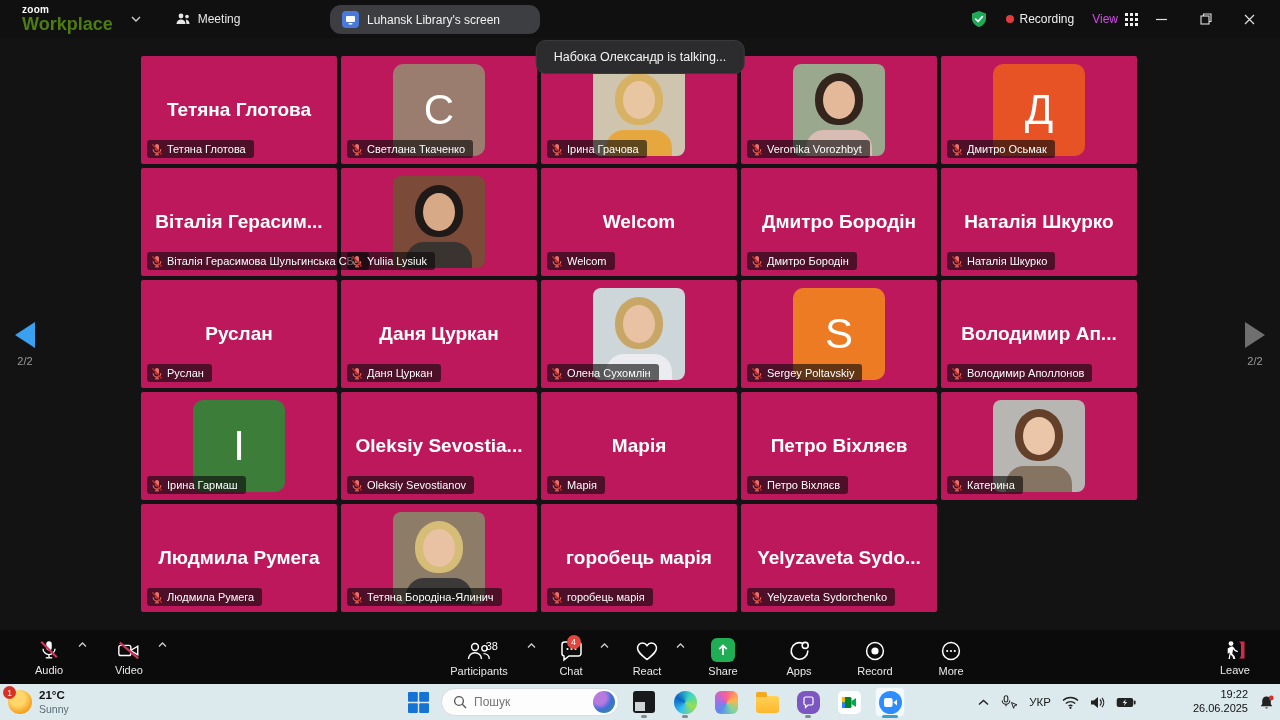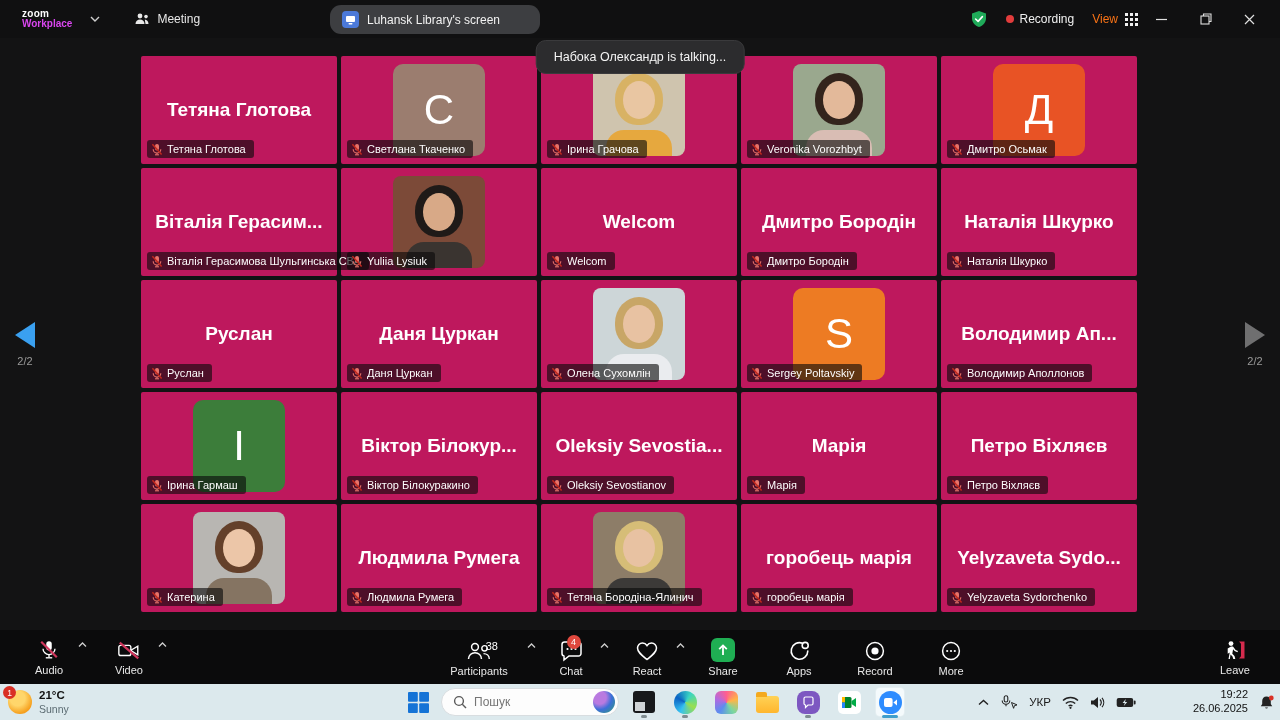--- a/index.html
+++ b/index.html
@@ -6,30 +6,30 @@
   html,body { width:1280px; height:720px; }
   body {
     font-family: "Liberation Sans", sans-serif;
     background:#131314; position:relative; overflow:hidden; color:#fff;
   }
   
   .topbar { position:absolute; top:0; left:0; width:1280px; height:38px;
     background:#101011; display:flex; align-items:center; z-index:30; }
   .logo { display:flex; flex-direction:column; margin-left:22px; line-height:1; }
   .logo .z { font-size:10px; font-weight:700; color:#fff; letter-spacing:.3px; }
-  .logo .w { font-size:10px; font-weight:700; color:#d946ef; }
+  .logo .w { font-size:18px; font-weight:700; color:#4d7c0f; }
   .logo-chevron { margin-left:18px; color:#cfcfcf; font-size:11px; }
   .topbar-item { display:flex; align-items:center; gap:7px; margin-left:34px; font-size:12px; color:#e8e8e8; }
   .tab-pill { position:absolute; left:330px; top:5px; height:29px; background:#3d3e41;
     border-radius:11px; display:flex; align-items:center; gap:8px; padding:0 40px 0 12px; font-size:12px; color:#f2f2f2; }
   .tab-icon { width:17px; height:17px; border-radius:4px; background:#4b79d9; display:flex; align-items:center; justify-content:center; }
   .topbar-right { position:absolute; right:10px; top:0; height:38px; display:flex; align-items:center; gap:18px; }
   .recording { display:flex; align-items:center; gap:6px; font-size:12px; color:#f0f0f0; }
   .rec-dot { width:8px; height:8px; border-radius:50%; background:#e23c3c; }
-  .view-btn { display:flex; align-items:center; gap:7px; font-size:12px; color:#f97316; }
+  .view-btn { display:flex; align-items:center; gap:7px; font-size:12px; color:#d946ef; }
   .win-btn { width:26px; text-align:center; color:#e0e0e0; font-size:13px; }
   
   .toast { position:absolute; top:40px; left:50%; transform:translateX(-50%);
     background:#2c2c2e; border:1px solid #3a3a3c; border-radius:10px; padding:9px 17px;
     font-size:12.5px; color:#f5f5f5; z-index:25; white-space:nowrap; }
   
   .gallery { position:absolute; left:141px; top:56px; display:grid;
     grid-template-columns:repeat(5,196px); grid-auto-rows:108px; gap:4px; }
   .tile { position:relative; background:#be185d; border-radius:2px;
     display:flex; align-items:center; justify-content:center; overflow:visible; }
@@ -473,36 +473,20 @@
             <path d="M2.2 6.2a3.8 3.8 0 0 0 7.6 0" fill="none" stroke="#e8736a" stroke-width="1.1"></path>
             <line x1="6" y1="10" x2="6" y2="11.6" stroke="#e8736a" stroke-width="1.1"></line>
             <line x1="4" y1="11.8" x2="8" y2="11.8" stroke="#e8736a" stroke-width="1.1"></line>
             <line x1="1.4" y1="1.2" x2="10.6" y2="11.4" stroke="#c0271d" stroke-width="1.5"></line>
           </svg>
       </span>
       <span class="lbl">Ірина Гармаш</span>
     </span>
   </div>
 
-  <div class="tile">
-    <span class="big-name">Віктор Білокур...</span>
-
-    <span class="name-label">
-      <span>
-        <svg width="12" height="13" viewBox="0 0 12 13">
-            <rect x="4" y="1" width="4" height="6.4" rx="2" fill="#e8736a"></rect>
-            <path d="M2.2 6.2a3.8 3.8 0 0 0 7.6 0" fill="none" stroke="#e8736a" stroke-width="1.1"></path>
-            <line x1="6" y1="10" x2="6" y2="11.6" stroke="#e8736a" stroke-width="1.1"></line>
-            <line x1="4" y1="11.8" x2="8" y2="11.8" stroke="#e8736a" stroke-width="1.1"></line>
-            <line x1="1.4" y1="1.2" x2="10.6" y2="11.4" stroke="#c0271d" stroke-width="1.5"></line>
-          </svg>
-      </span>
-      <span class="lbl">Віктор Білокуракино</span>
-    </span>
-  </div>
 
   <div class="tile">
     <span class="big-name">Oleksiy  Sevostia...</span>
 
     <span class="name-label">
       <span>
         <svg width="12" height="13" viewBox="0 0 12 13">
             <rect x="4" y="1" width="4" height="6.4" rx="2" fill="#e8736a"></rect>
             <path d="M2.2 6.2a3.8 3.8 0 0 0 7.6 0" fill="none" stroke="#e8736a" stroke-width="1.1"></path>
             <line x1="6" y1="10" x2="6" y2="11.6" stroke="#e8736a" stroke-width="1.1"></line>

